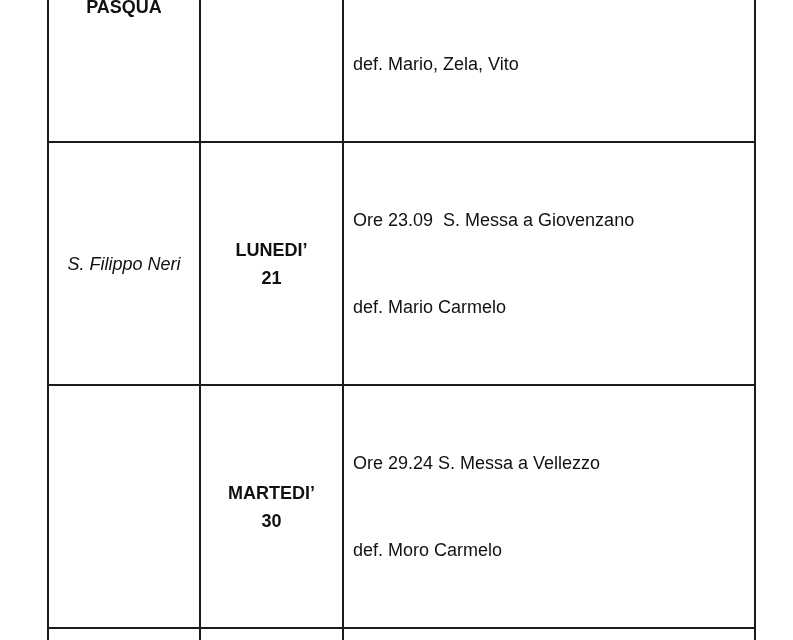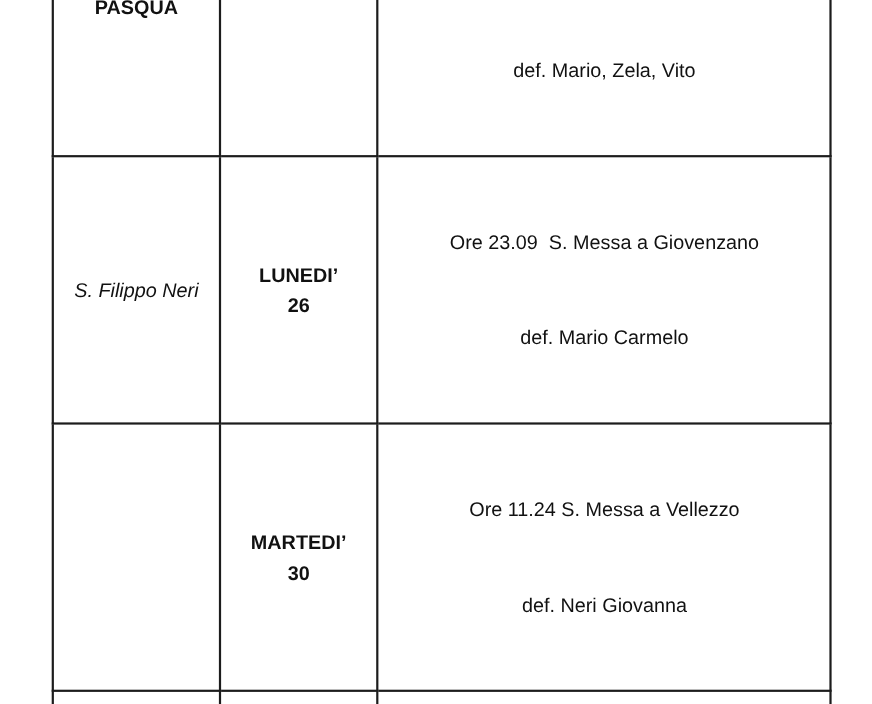--- a/index.html
+++ b/index.html
@@ -64,21 +64,21 @@
     font-weight: 700;
   }
   
   tr.clip-top td.saint-cell {
     vertical-align: top;
     padding-top: 71px;
   }
   tr.clip-top td.mass-cell {
     padding-top: 68px;
   }
-  .mass-line { min-height: 29px; text-align: center; }
+  .mass-line { min-height: 29px; }
 </style>
 </head>
 <body>
 
 <table class="schedule">
   <colgroup>
       <col class="c1">
       <col class="c2">
       <col class="c3">
     </colgroup>
@@ -93,39 +93,39 @@
       <div class="mass-line">def. Mario, Zela, Vito</div>
     </td>
   </tr>
 
   <tr class="r1">
     <td class="saint-cell">
       <span>S. Filippo Neri</span>
     </td>
     <td class="day-cell">
       <div>LUNEDI’</div>
-      <div>26</div>
+      <div>21</div>
     </td>
     <td class="mass-cell">
       <div class="mass-line">Ore 23.09  S. Messa a Giovenzano</div>
       <div class="mass-line">def. Mario Carmelo</div>
     </td>
   </tr>
 
   <tr class="r2">
     <td class="saint-cell">
       <span></span>
     </td>
     <td class="day-cell">
       <div>MARTEDI’</div>
       <div>30</div>
     </td>
     <td class="mass-cell">
-      <div class="mass-line">Ore 11.24 S. Messa a Vellezzo</div>
-      <div class="mass-line">def. Neri Giovanna</div>
+      <div class="mass-line">Ore 29.24 S. Messa a Vellezzo</div>
+      <div class="mass-line">def. Moro Carmelo</div>
     </td>
   </tr>
 
   <tr class="r3">
     <td class="saint-cell">
       <span></span>
     </td>
     <td class="day-cell">
       
       

